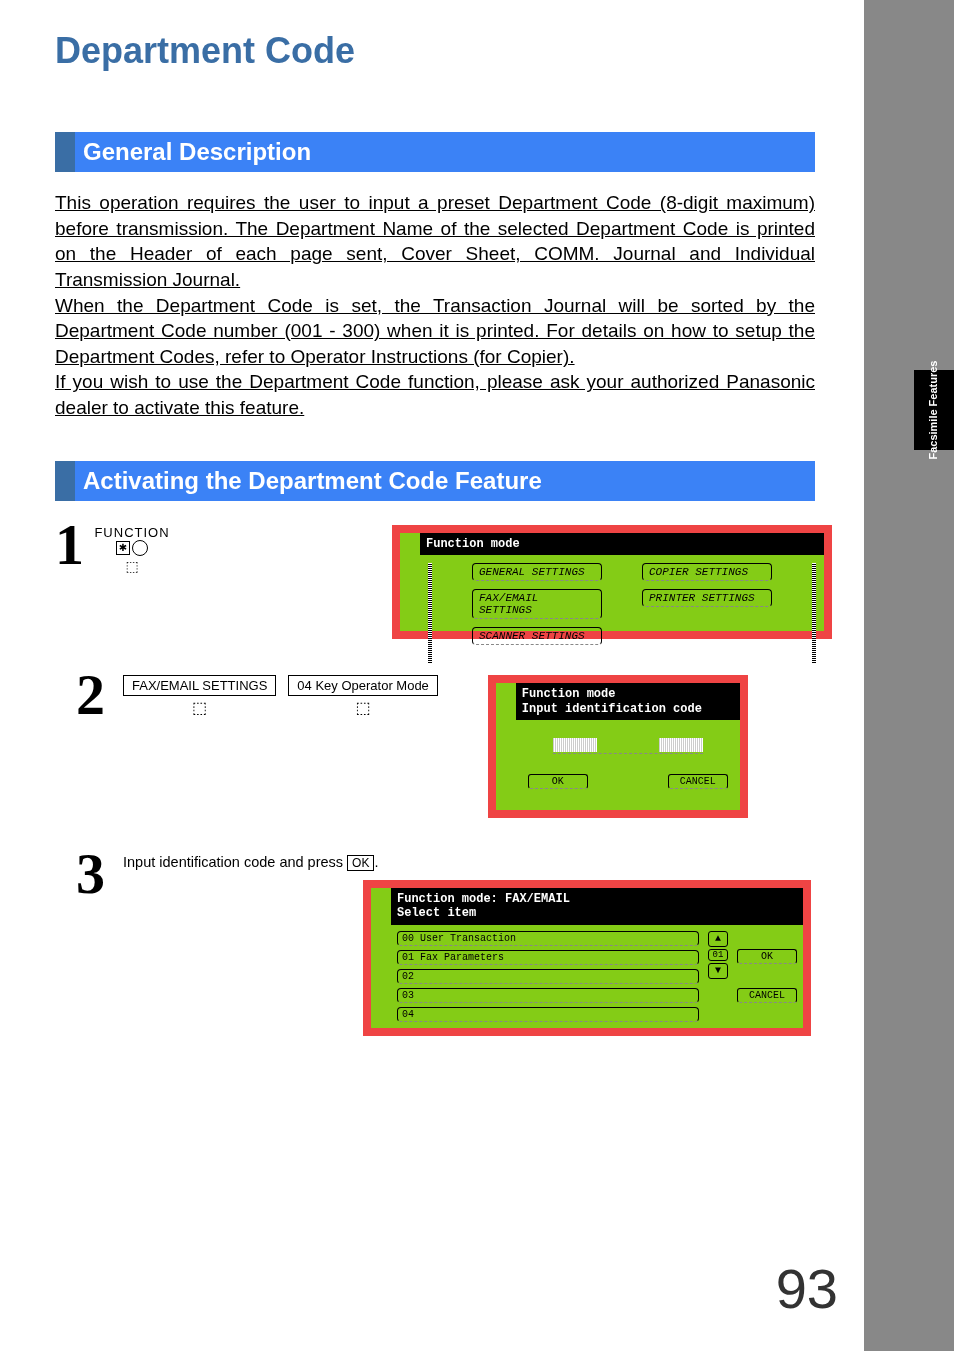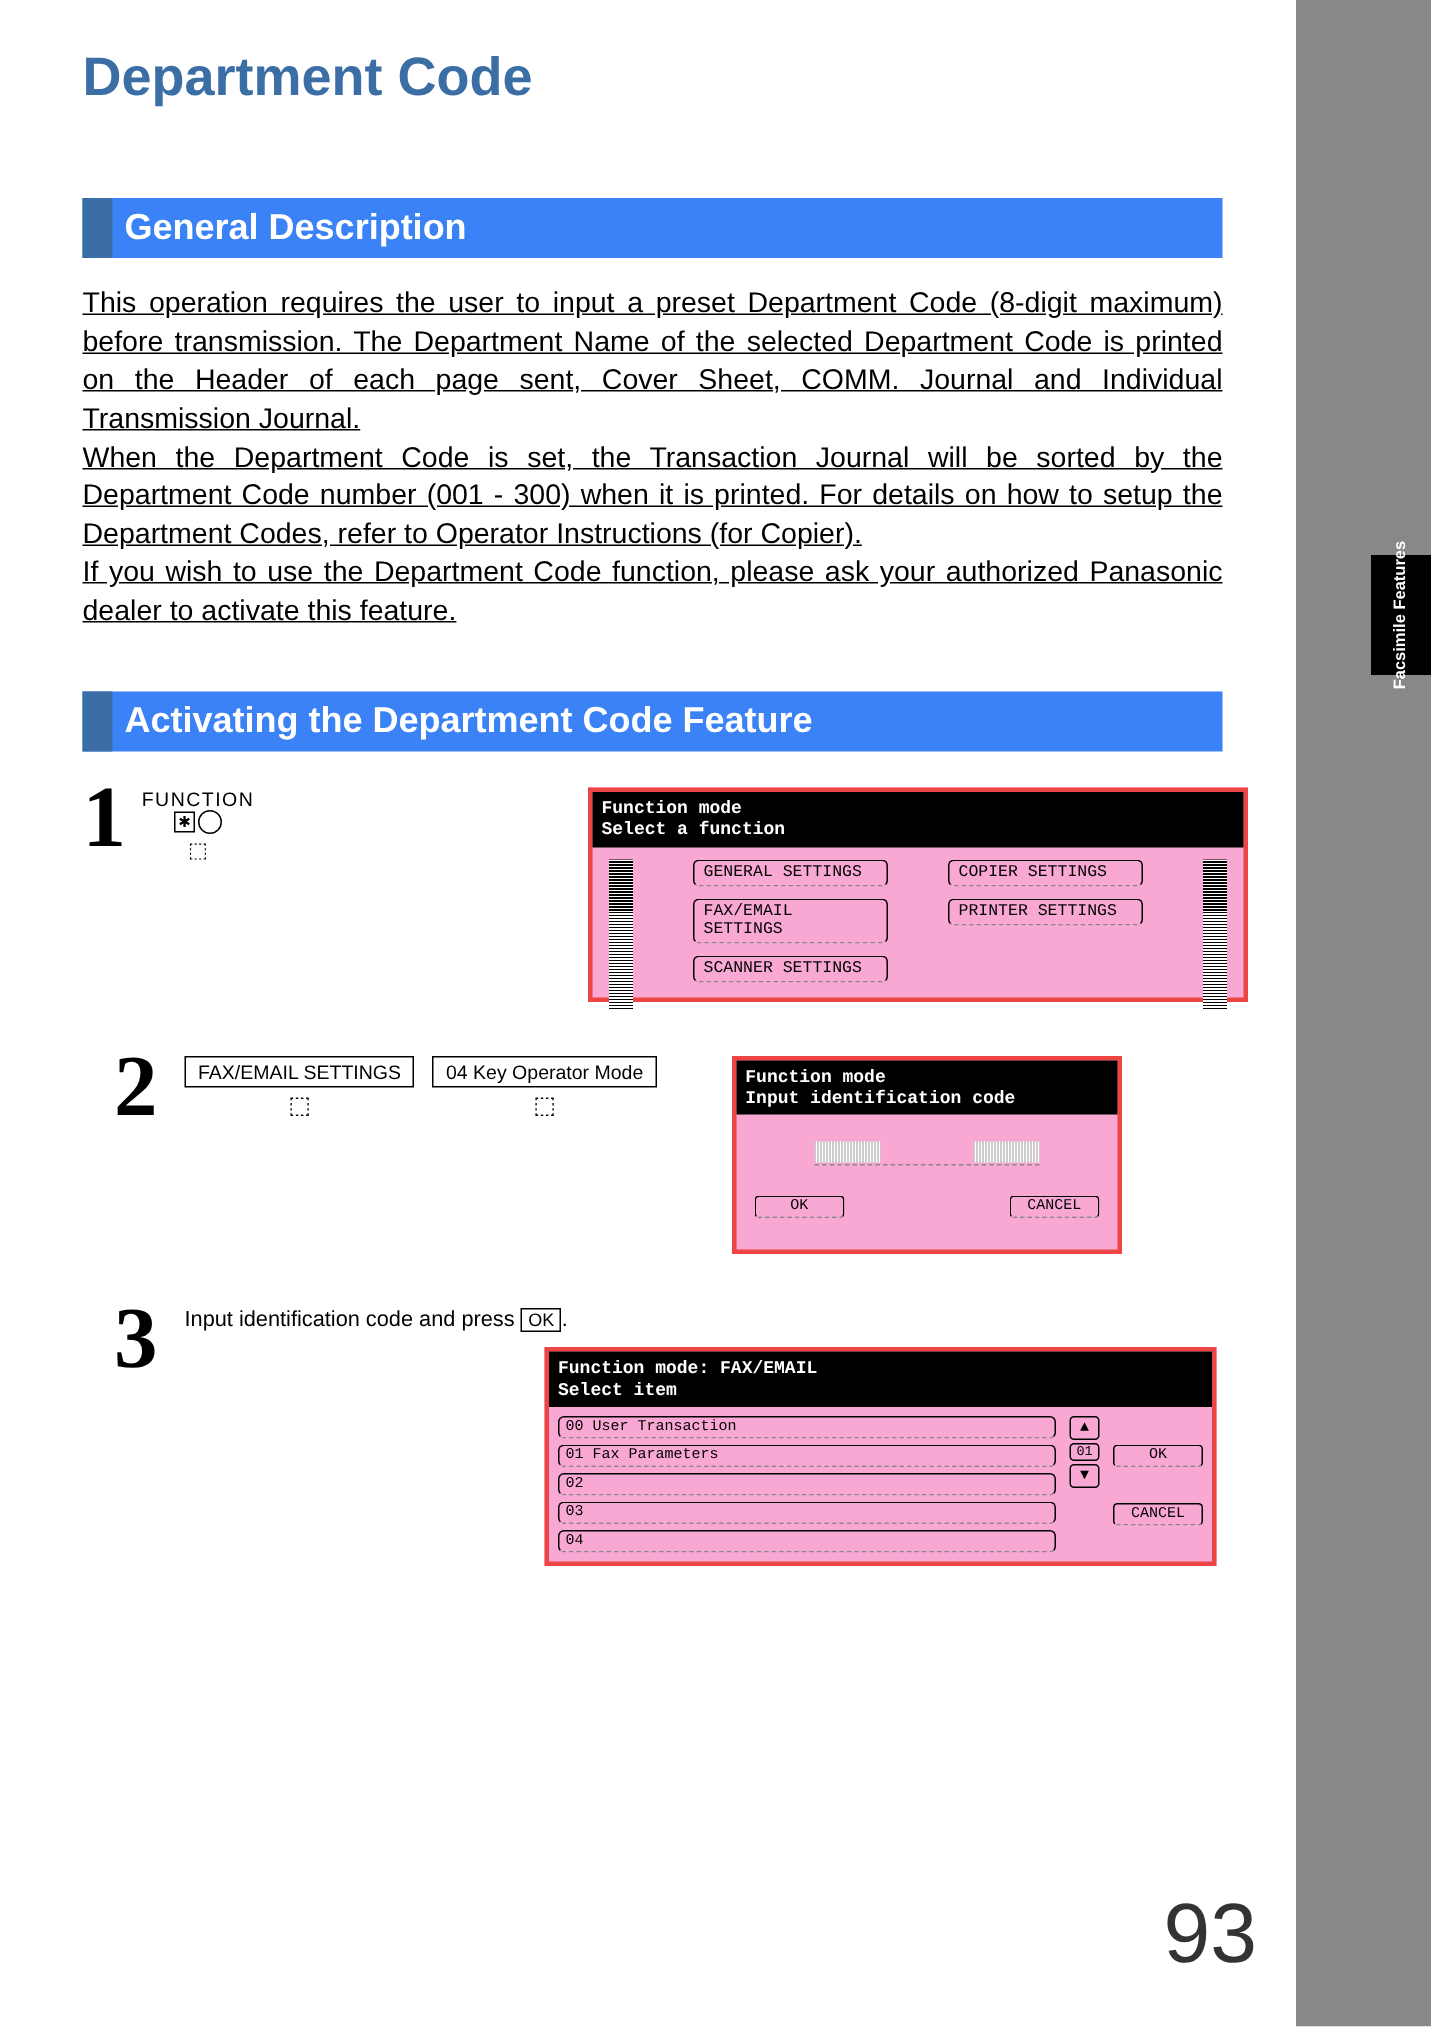--- a/index.html
+++ b/index.html
@@ -78,32 +78,33 @@
   }
   .step-body { flex:1; padding-top:6px;}
   .func-block { display:flex; flex-direction:column; align-items:center; width:60px;}
   .func-label{font-size:13px; letter-spacing:1px;}
   .func-icons{display:flex; gap:2px; align-items:center;}
   .func-box{width:14px;height:14px;border:1px solid #000;display:flex;align-items:center;justify-content:center;font-size:10px;}
   .disp-icon{width:16px;height:16px;border:1.5px solid #000;border-radius:50%; position:relative;}
   .tap-cursor{font-size:14px; margin-top:2px;}
   
   .lcd {
-    border:3px solid #ef4444;
-    background:#f9a8d4;
+    border:8px solid #ef4444;
+    background:#84cc16;
     font-family: "Courier New", monospace;
     font-size:12px;
+    padding-left:20px;
   }
   .lcd-header{
     background:#000; color:#fff; padding:4px 6px; font-weight:bold;
     line-height:1.2;
   }
   .lcd-body{ padding:8px; position:relative;}
   .lcd1 { width:440px; margin-left:200px;}
-  .lcd1 .lcd-body{ height:100px; display:flex; gap:40px; align-items:flex-start; justify-content:center;}
+  .lcd1 .lcd-body{ height:76px; display:flex; gap:40px; align-items:flex-start; justify-content:center;font-style:italic;}
   .stripe{width:16px; height:100px; background:repeating-linear-gradient(0deg,#000,#000 1px,#fff 1px,#fff 2px);}
   .btn-list{display:flex;flex-direction:column;gap:8px;}
   .lbtn{border:1px solid #000;border-radius:4px; padding:2px 6px; font-size:11px; width:130px; border-bottom:1px dashed #888;}
   .step2-btns{display:flex; gap:12px; align-items:flex-start;}
   .menu-btn{border:1.5px solid #000; padding:2px 8px; font-size:13px; font-family:Arial;}
   .tapmark{font-size:16px; text-align:center; margin-top:2px;}
   .lcd2 { width:260px; }
   .lcd2 .lcd-body{height:90px;}
   .inputline{border-bottom:1px dashed #888; width:150px; height:16px; margin:10px auto 20px;}
   .inputline-stripe{width:44px;height:14px;background:repeating-linear-gradient(90deg,#ccc,#ccc 1px,#fff 1px,#fff 2px);}
@@ -154,21 +155,20 @@
           <span class="func-label">FUNCTION</span>
           <div class="func-icons">
             <span class="func-box">✱</span>
             <span class="disp-icon"></span>
           </div>
           <span class="tap-cursor">⬚</span>
         </div>
         <div class="lcd lcd1">
           <div class="lcd-header">
             <div>Function mode</div>
-            <div>Select a function</div>
           </div>
           <div class="lcd-body">
             <div class="stripe"></div>
             <div class="btn-list">
               <div class="lbtn">GENERAL SETTINGS</div>
               <div class="lbtn">FAX/EMAIL SETTINGS</div>
               <div class="lbtn">SCANNER SETTINGS</div>
             </div>
             <div class="btn-list">
               <div class="lbtn">COPIER SETTINGS</div>

